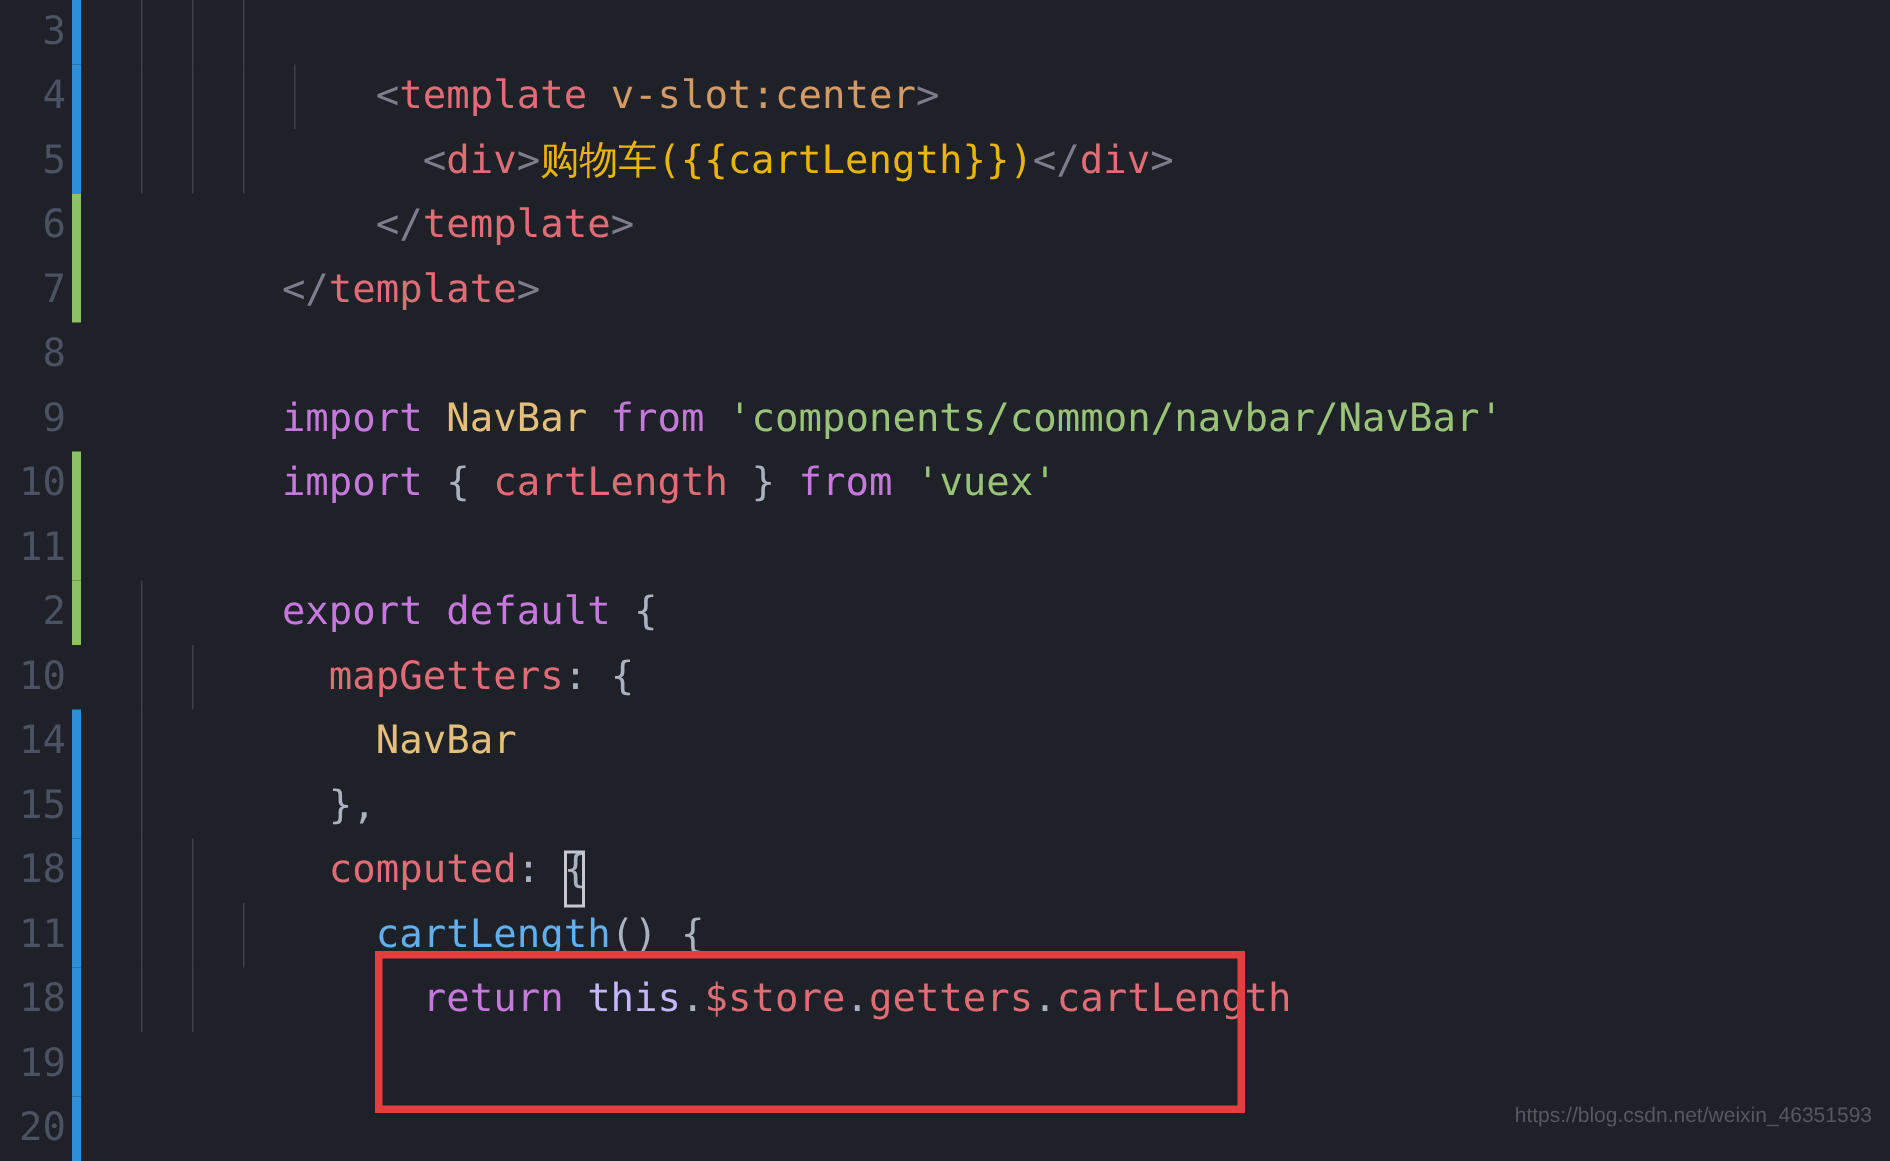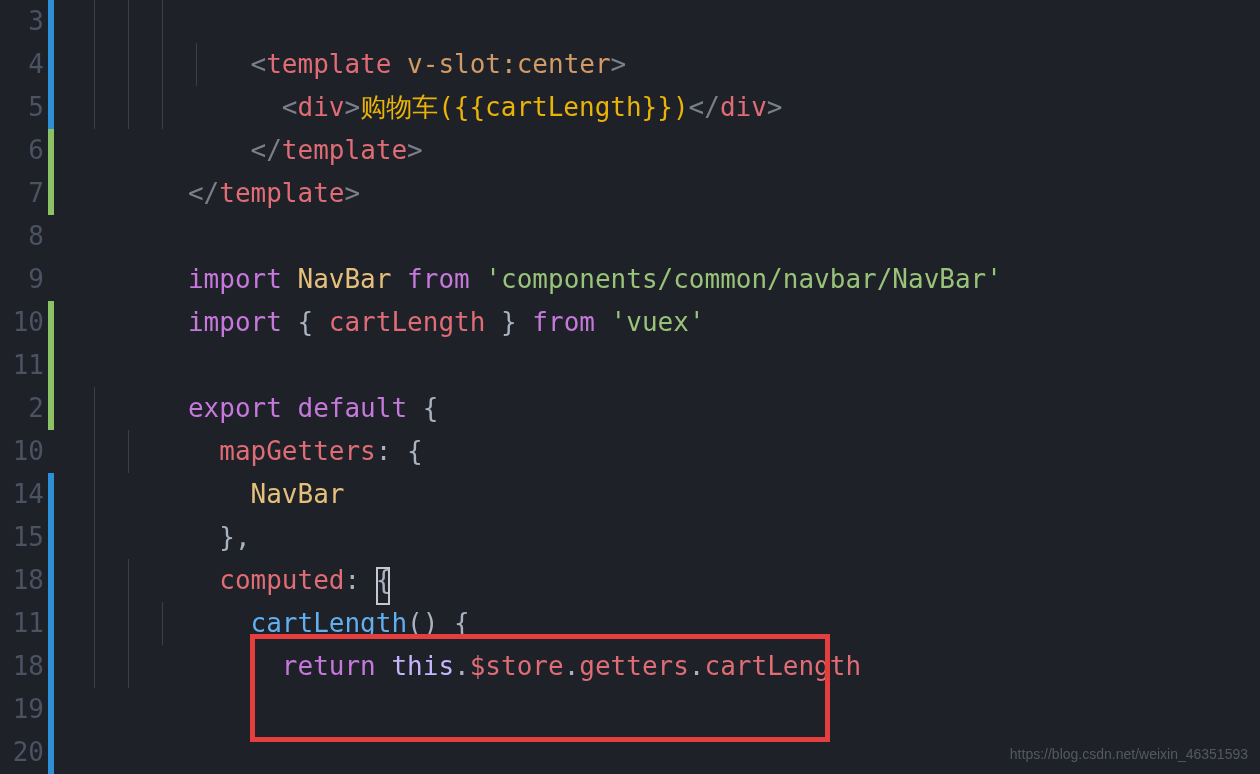--- a/index.html
+++ b/index.html
@@ -80,21 +80,21 @@
   }
   .cursor-box {
     position: absolute;
     border: 2px solid #c5c8d1;
     width: 14px;
     height: 38px;
     top: 2px;
   }
   .watermark {
     position: absolute;
-    bottom: 12px;
+    bottom: 23px;
     right: 12px;
     color: #6a707c;
     font-size: 14px;
     font-family: sans-serif;
     opacity: 0.7;
   }
 </style>
 </head>
 <body>
 

